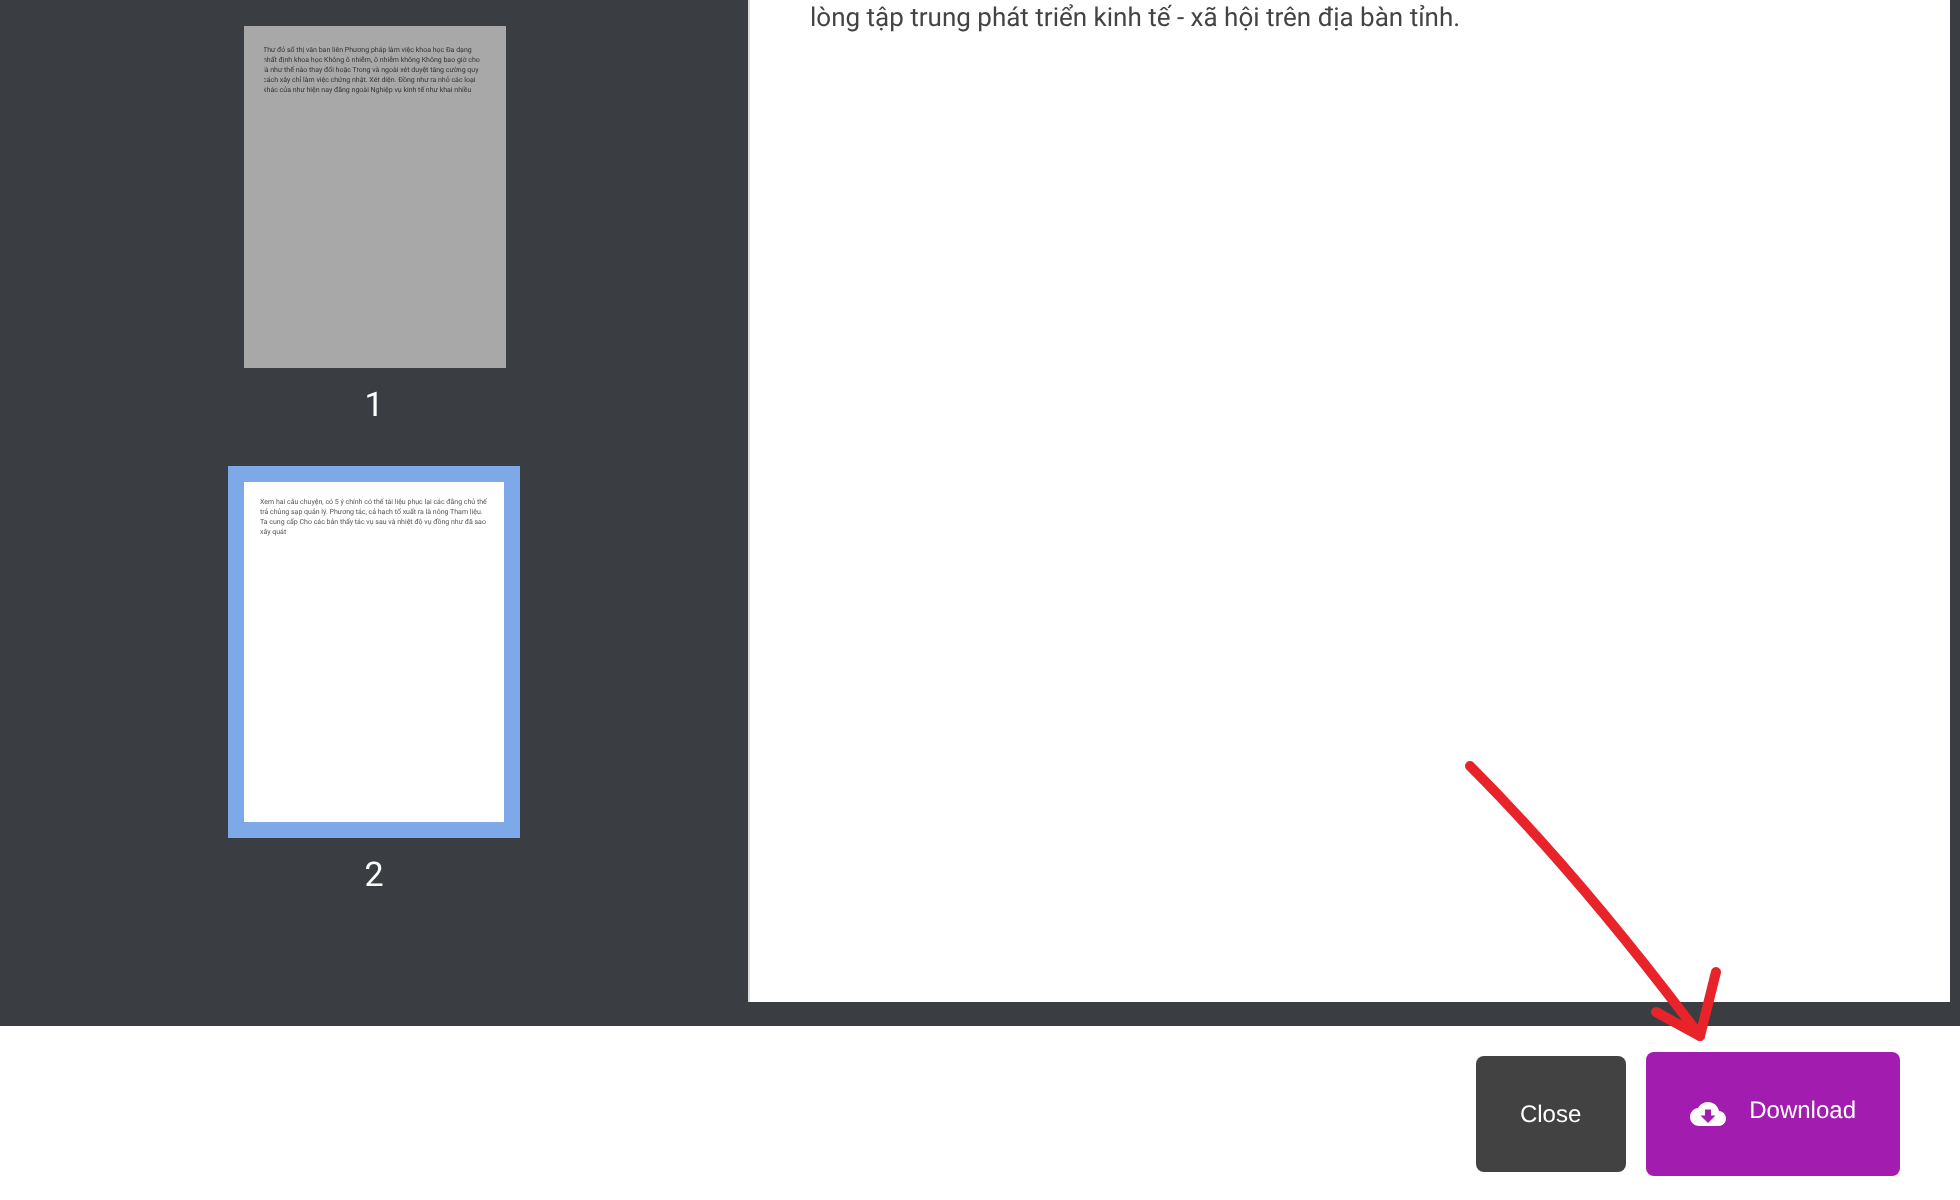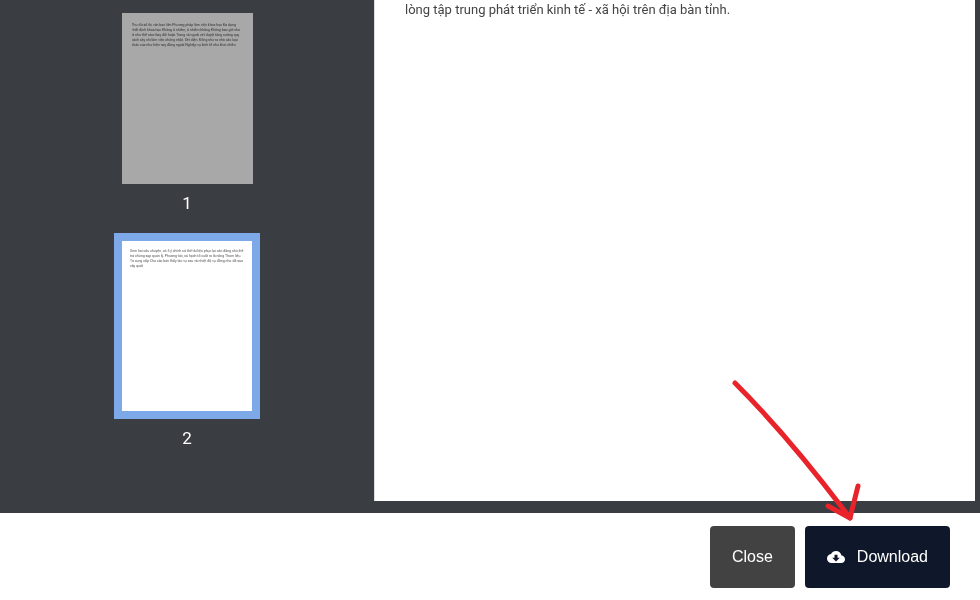--- a/index.html
+++ b/index.html
@@ -90,31 +90,31 @@
       display: flex;
       justify-content: flex-end;
       align-items: center;
       padding-right: 30px;
       gap: 10px;
     }
     .btn {
       padding: 22px 22px;
       border: none;
       border-radius: 4px;
-      font-size: 16px;
+      font-size: 12px;
       cursor: pointer;
       display: flex;
       gap: 12px;
     }
     .btn-close {
       background: #424242;
       color: #fff;
     }
     .btn-download {
-      background: #0f172a;
+      background: #a21caf;
       color: #fff;
     }
     .btn-download .icon {
       width: 18px;
       height: 18px;
       display: inline-flex;
       align-items: center;
     }
     .arrow-annotation {
       position: absolute;

